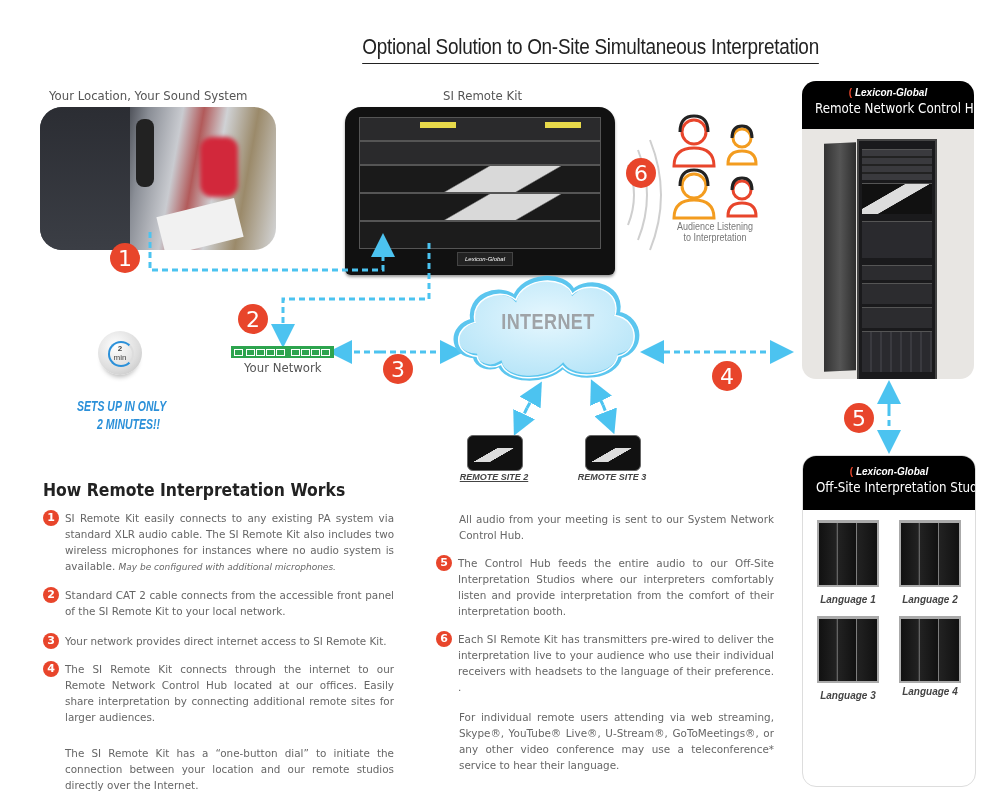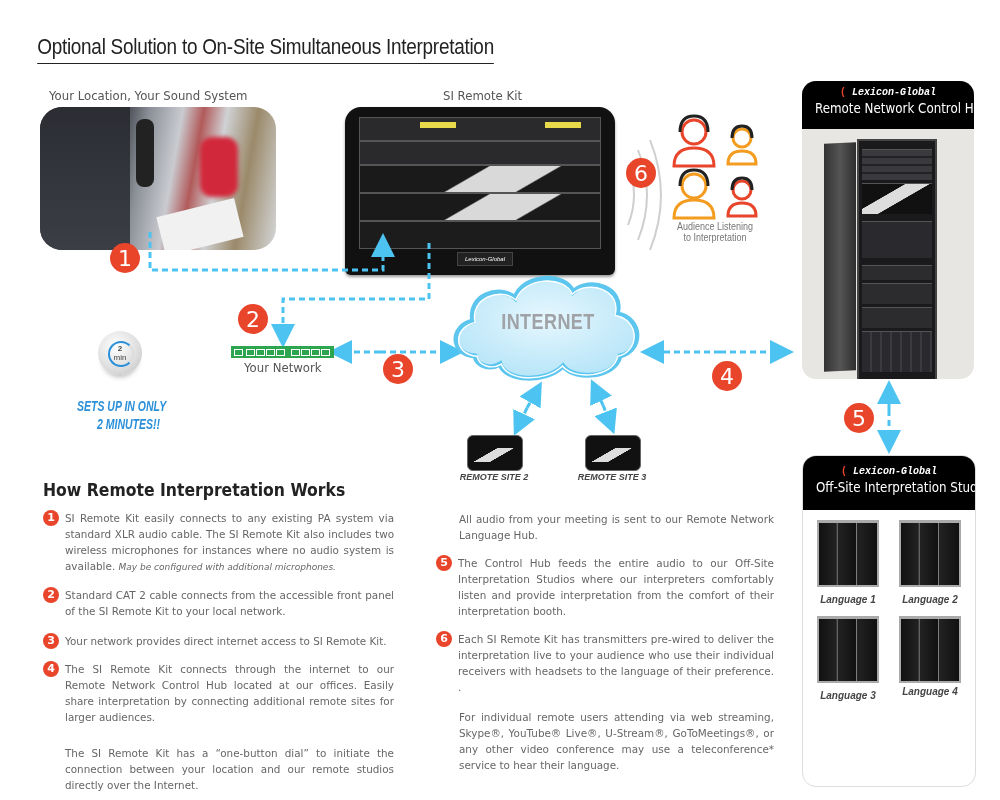--- a/index.html
+++ b/index.html
@@ -1,39 +1,39 @@
 <!DOCTYPE html>
 <html><head>
 <meta charset="utf-8">
 <style>
   html,body{margin:0;padding:0;background:#fff;}
   body{width:1000px;height:800px;position:relative;overflow:hidden;font-family:"Liberation Sans",sans-serif;color:#666;}
   .abs{position:absolute;}
-  .title{left:0;width:856px;top:34px;text-align:left;font-family:"Liberation Sans",sans-serif;font-size:22px;color:#222;letter-spacing:-0.3px;}
+  .title{left:0;width:856px;top:34px;text-align:right;font-family:"Liberation Sans",sans-serif;font-size:22px;color:#222;letter-spacing:-0.3px;}
   .title span{border-bottom:1.5px solid #222;padding-bottom:3px;transform:scaleX(0.86);display:inline-block;}
   .cap{font-size:13px;color:#555;font-family:"DejaVu Sans",sans-serif;transform:scaleX(0.9);transform-origin:left;}
   .badge{width:30px;height:30px;border-radius:50%;background:#e8452b;color:#fff;font-size:22px;line-height:31px;text-align:center;font-family:"DejaVu Sans",sans-serif;}
   .sbadge{display:inline-block;width:16px;height:16px;border-radius:50%;background:#e8452b;color:#fff;font-size:11px;line-height:16px;text-align:center;font-family:"DejaVu Sans",sans-serif;font-weight:bold;vertical-align:top;}
   
   .photo{left:40px;top:81px;width:236px;height:143px;border-radius:22px;overflow:hidden;background:linear-gradient(100deg,#3a3d44 0%,#2e3138 30%,#8a8e96 42%,#c9cbd0 55%,#b25a5a 63%,#d0d2d5 72%,#9b8a6a 84%,#d5d7da 100%);}
   .photo .mic{position:absolute;left:96px;top:12px;width:18px;height:68px;background:#222;border-radius:8px;}
   .photo .paper{position:absolute;left:120px;top:100px;width:80px;height:40px;background:#f1f1f1;transform:rotate(-14deg);}
   .photo .person{position:absolute;left:0;top:0;width:90px;height:143px;background:linear-gradient(180deg,#2b2d33,#3b3e45);}
   .photo .red{position:absolute;left:160px;top:30px;width:38px;height:60px;background:#d2283b;border-radius:12px;filter:blur(2px);}
   
   .kit{left:345px;top:82px;width:270px;height:168px;background:#111;border-radius:16px 16px 6px 6px;box-shadow:0 2px 3px #999;}
   .kit .row{position:absolute;left:14px;right:14px;background:#2a2a2c;border:1px solid #555;}
   .kit .diag{background:linear-gradient(150deg,#1a1a1a 0%,#1a1a1a 45%,#d9d9d9 46%,#d9d9d9 70%,#1a1a1a 71%);}
   .kit .disp{position:absolute;width:36px;height:6px;background:#e7d94a;top:4px;}
   .kit .logo{position:absolute;left:112px;top:145px;width:54px;height:12px;background:#222;border:1px solid #444;color:#fff;font-size:6px;font-style:italic;text-align:center;line-height:12px;}
   .aud-label{left:660px;top:221px;width:110px;text-align:center;font-size:10px;color:#777;line-height:11px;transform:scaleX(0.9);}
   
   .hub{left:802px;top:81px;width:172px;height:298px;border-radius:14px;background:#e8e6e3;overflow:hidden;}
   .panel-head{background:#000;height:48px;text-align:center;color:#fff;}
-  .lg-logo{font-size:10px;font-weight:bold;font-style:italic;color:#fff;padding-top:6px;display:block;font-family:Liberation Mono, monospace;}
+  .lg-logo{font-size:10px;font-weight:bold;font-style:italic;color:#fff;padding-top:6px;display:block;}
   .lg-logo .swoosh{color:#e8452b;font-style:normal;}
   .panel-title{font-size:14px;font-family:"DejaVu Sans",sans-serif;transform:scaleX(0.85);display:block;margin-top:2px;white-space:nowrap;}
   .rack{position:absolute;left:55px;top:58px;width:76px;height:240px;background:#1a1a1c;border:2px solid #444;}
   .door{position:absolute;left:22px;top:62px;width:32px;height:228px;background:linear-gradient(90deg,#333,#555 50%,#2e2e2e);transform:skewY(-3deg);}
   .rack .u{position:absolute;left:3px;right:3px;background:#2c2c2f;border-top:1px solid #555;}
   
   .studio{left:802px;top:455px;width:172px;height:330px;border-radius:14px;background:#fff;border:1px solid #ddd;overflow:hidden;}
   .booth{position:absolute;width:58px;height:62px;background:linear-gradient(90deg,#111 0,#222 30%,#999 31%,#222 33%,#111 63%,#aaa 64%,#222 66%,#111 100%);border:2px solid #aaa;border-top-width:3px;}
   .lang{position:absolute;font-size:10px;font-weight:bold;font-style:italic;color:#444;width:70px;text-align:center;}
   
@@ -178,21 +178,21 @@
       </radialGradient>
     </defs>
   <path d="M30,90 C5,88 5,60 28,55 C22,30 55,18 70,32 C78,8 120,6 128,26 C145,10 180,22 172,48 C198,52 198,85 175,90 C170,112 130,115 118,100 C100,118 60,115 55,98 C45,104 32,100 30,90 Z" fill="url(#cg)" stroke="#5cc6ef" stroke-width="5"></path>
   <path d="M30,90 C5,88 5,60 28,55 C22,30 55,18 70,32 C78,8 120,6 128,26 C145,10 180,22 172,48 C198,52 198,85 175,90 C170,112 130,115 118,100 C100,118 60,115 55,98 C45,104 32,100 30,90 Z" fill="none" stroke="#fff" stroke-width="1.5" transform="translate(3,3) scale(0.97)"></path>
 </svg>
 <div class="abs internet">INTERNET</div>
 
 <div class="abs site" style="left:467px;top:435px;">
     <div class="d"></div>
   </div>
-<div class="abs site-label" style="left:449px;top:472px;">REMOTE SITE 2</div>
+<div class="abs site-label" style="left:449px;top:472px;text-decoration:underline;">REMOTE SITE 2</div>
 <div class="abs site" style="left:585px;top:435px;">
     <div class="d"></div>
   </div>
 <div class="abs site-label" style="left:567px;top:472px;"></div>
 <div class="abs site-label" style="left:567px;top:472px;">REMOTE SITE 3</div>
 
 <div class="abs hub">
   <div class="panel-head">
     <span class="lg-logo"><span class="swoosh">(</span> <span>Lexicon-Global</span></span>
     <span class="panel-title">Remote Network Control Hub</span>
@@ -240,21 +240,21 @@
     <div>Your network provides direct internet access to SI Remote Kit.</div>
   </div>
   <div class="item p" style="margin-top:12px;">
     <span class="sbadge">4</span>
     <div>The SI Remote Kit connects through the internet to our Remote Network Control Hub located at our offices. Easily share interpretation by connecting additional remote sites for larger audiences.</div>
   </div>
   <div class="p" style="margin-top:20px;margin-left:22px;">The SI Remote Kit has a “one-button dial” to initiate the connection between your location and our remote studios directly over the Internet.</div>
 </div>
 
 <div class="abs" style="left:436px;top:511px;width:338px;">
-  <div class="p" style="margin-left:23px;">All audio from your meeting is sent to our Remote Network Language Hub.</div>
+  <div class="p" style="margin-left:23px;">All audio from your meeting is sent to our System Network Control Hub.</div>
   <div class="item p" style="margin-top:12px;">
     <span class="sbadge">5</span>
     <div>The Control Hub feeds the entire audio to our Off-Site Interpretation Studios where our interpreters comfortably listen and provide interpretation from the comfort of their interpretation booth.</div>
   </div>
   <div class="item p" style="margin-top:12px;">
     <span class="sbadge">6</span>
     <div>Each SI Remote Kit has transmitters pre-wired to deliver the interpretation live to your audience who use their individual receivers with headsets to the language of their preference. .</div>
   </div>
   <div class="p" style="margin-top:14px;margin-left:23px;">For individual remote users attending via web streaming, Skype®, YouTube® Live®, U-Stream®, GoToMeetings®, or any other video conference may use a teleconference* service to hear their language.</div>
 

